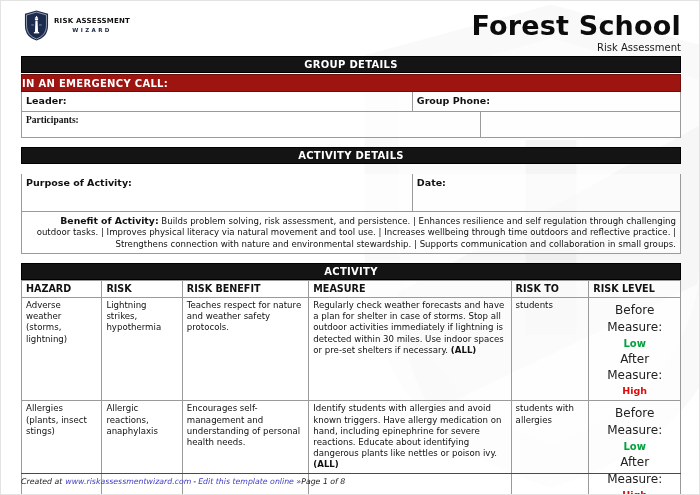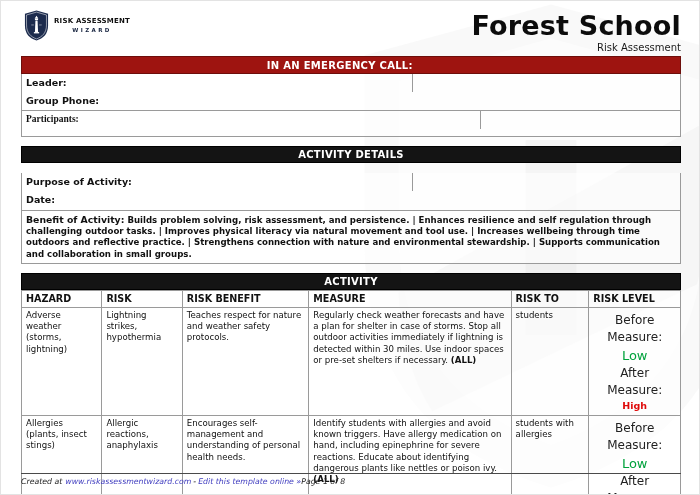--- a/index.html
+++ b/index.html
@@ -30,45 +30,45 @@
   .brand-line2{font-size:5.5px;font-weight:bold;letter-spacing:2.4px;color:#16233f;margin-top:1px;}
   .titles{text-align:right;line-height:1.15;}
   .doc-title{font-size:27px;font-weight:bold;color:#0c0c0c;letter-spacing:.2px;}
   .doc-subtitle{font-size:10px;color:#1a1a1a;margin-top:1px;}
 
   .content{margin:0 20px;}
 
   .bar{height:17px;line-height:16px;text-align:center;font-size:10px;font-weight:bold;color:#fff;
        background:var(--bar-black);border:1px solid #000;letter-spacing:.3px;}
   .bar.red{background:var(--bar-red);border-color:#6d0e0b;height:18px;line-height:17px;margin-top:1px;display:flex;}
-  .bar.red .red-left{width:59.4%;text-align:right;}
+  .bar.red .red-left{width:59.4%;text-align:left;}
 
   .sect{margin-top:9px;}
-  .trow{display:flex;border:1px solid var(--border);border-top:none;background:rgba(255,255,255,.6);flex-direction:column;}
+  .trow{display:flex;border:1px solid var(--border);border-top:none;background:rgba(255,255,255,.6);}
   .tcell{padding:3px 4px;font-size:9.5px;font-weight:bold;line-height:1.25;}
   .cell-split{border-right:1px solid var(--border);}
   .w-leader{width:59.4%;}
   .w-phone{flex:1;}
   .w-participants{width:69.7%;}
   .h-leader{min-height:20px;}
   .h-participants{min-height:26px;font-family:Liberation Serif, serif;}
   .h-purpose{min-height:38px;margin-top:10px;}
 
-  .benefit{border:1px solid var(--border);border-top:none;padding:3px 4px;font-size:8.6px;line-height:1.32;font-weight:bold;background:rgba(255,255,255,.6);}
+  .benefit{border:1px solid var(--border);border-top:none;padding:3px 4px;font-size:8.6px;line-height:1.32;font-weight:normal;background:rgba(255,255,255,.6);text-align:right;}
   .benefit b{font-size:9.3px;}
 
   
   table{width:100%;border-collapse:collapse;table-layout:fixed;background:rgba(255,255,255,.6);}
   th,td{border:1px solid var(--border);padding:2px 4px;vertical-align:top;text-align:left;}
   th{font-size:9.6px;font-weight:bold;height:17px;}
   td{font-size:8.6px;line-height:1.3;}
   tr.r1{height:67px;} tr.r2{height:83px;}
   td.level{text-align:center;padding-top:4px;}
   .lvl-label{font-size:12px;color:#222;line-height:1.4;}
-  .lvl-low{font-size:13px;font-weight:normal;color:var(--low-green);line-height:1.5;}
+  .lvl-low{font-size:10px;font-weight:bold;color:var(--low-green);line-height:1.5;}
   .lvl-high{font-size:9.5px;font-weight:bold;color:var(--high-red);line-height:1.5;}
 
   
   .footer{position:absolute;left:20px;right:20px;bottom:10px;border-top:1px solid #4a4a4a;padding-top:3px;
           display:flex;justify-content:flex-start;font-size:7.8px;font-style:italic;color:#222;}
   .footer a{color:var(--link);text-decoration:none;}
   .created-prefix{margin-right:3px;}
   .sep{margin:0 2px;color:#222;}
 </style>
 </head>
@@ -104,20 +104,21 @@
     </div>
     <div class="titles">
       <div class="doc-title">Forest School</div>
       <div class="doc-subtitle">Risk Assessment</div>
     </div>
   </div>
 
   <div class="content">
 
     <div class="sect">
+      <div class="bar">GROUP DETAILS</div>
       <div class="bar red">
         <div class="red-left">IN AN EMERGENCY CALL:</div>
       </div>
       <div class="trow h-leader">
         <div class="tcell cell-split w-leader">Leader:</div>
         <div class="tcell w-phone">Group Phone:</div>
       </div>
       <div class="trow h-participants">
         <div class="tcell cell-split w-participants">Participants:</div>
         <div class="tcell" style="flex:1"></div>

